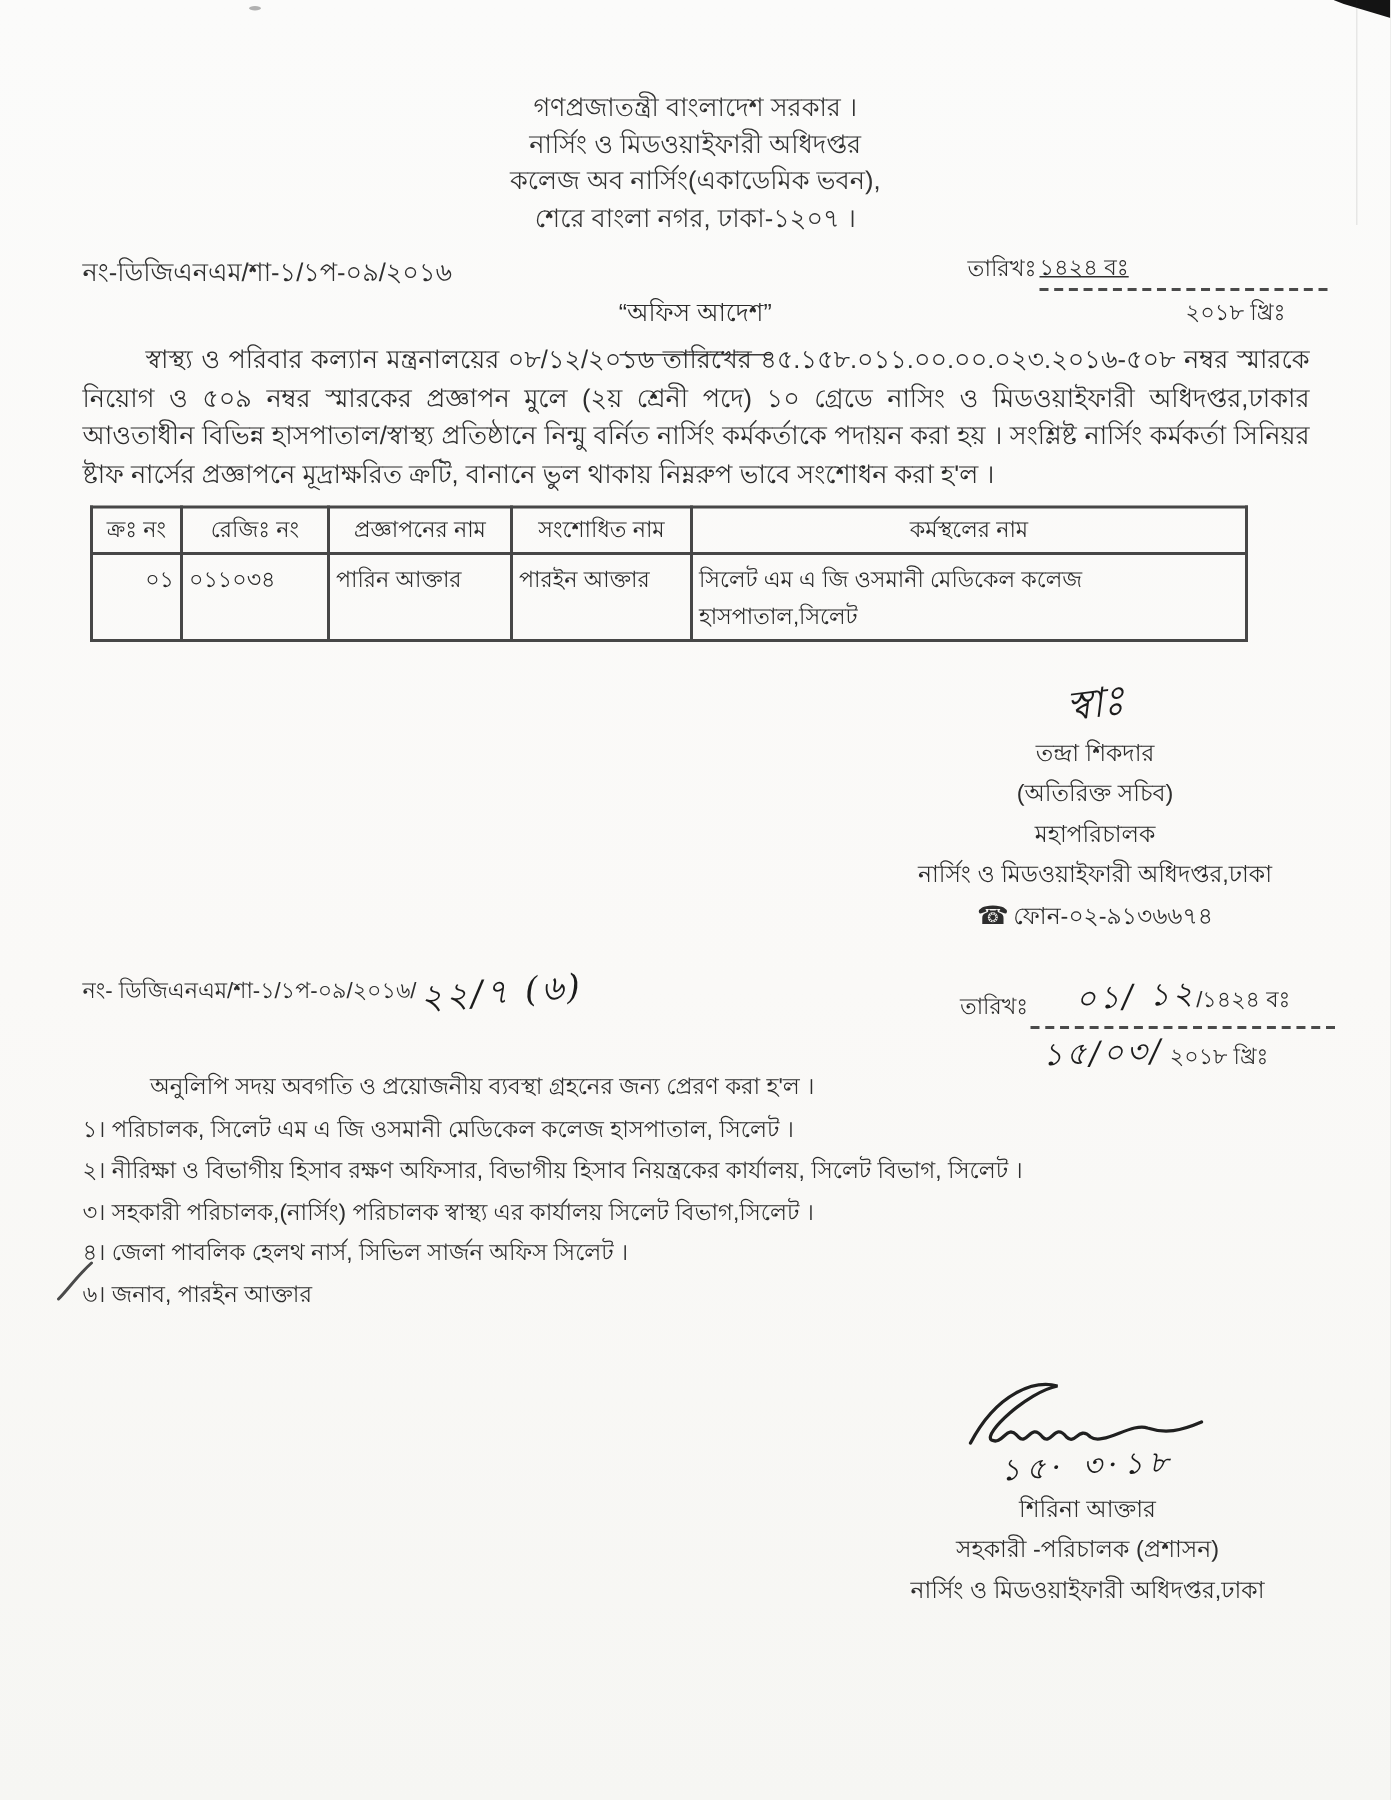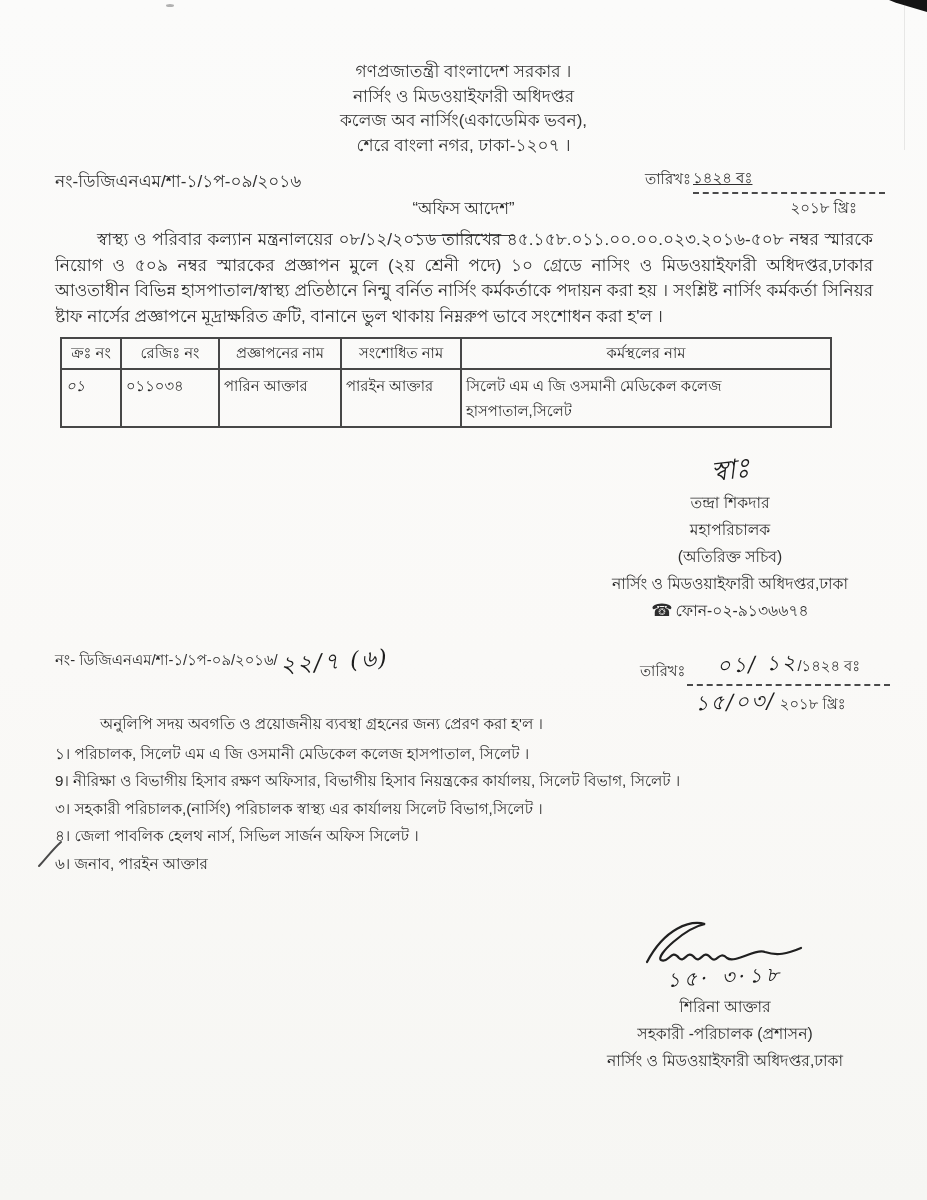--- a/index.html
+++ b/index.html
@@ -74,21 +74,21 @@
   .order-table col.c2 { width: 98px; }
   .order-table col.c3 { width: 122px; }
   .order-table col.c4 { width: 120px; }
   .order-table th, .order-table td {
     border: 2px solid #474747;
     font-weight: normal;
     padding: 2px 4px;
   }
   .order-table th { height: 28px; text-align: center; }
   .order-table td { height: 44px; vertical-align: top; padding-top: 4px; }
-  .order-table td.center { text-align: left; font-style: italic; }
+  .order-table td.center { text-align: right; }
 
   
   .sig-block { position: absolute; text-align: center; font-size: 15.6px; line-height: 27px; color: #2d2d2d; }
   .sig1 { top: 455px; left: 565px; width: 330px; }
   .hand {
     font-family: "DejaVu Serif", serif;
     font-style: italic; color: #1c1c1c;
   }
   .sig-mark {
     display: inline-block; font-size: 27px; line-height: 30px;
@@ -180,42 +180,42 @@
         <td>পারিন আক্তার</td>
         <td>পারইন আক্তার</td>
         <td>সিলেট এম এ জি ওসমানী মেডিকেল কলেজ হাসপাতাল,সিলেট</td>
       </tr>
     </tbody>
   </table>
 
   <div class="sig-block sig1">
     <span class="hand sig-mark">স্বাঃ</span>
     <div>তন্দ্রা শিকদার</div>
+    <div>(অতিরিক্ত সচিব)</div>
     <div>মহাপরিচালক</div>
-    <div>(অতিরিক্ত সচিব)</div>
     <div>নার্সিং ও মিডওয়াইফারী অধিদপ্তর,ঢাকা</div>
     <div class="phone-line"><span class="phone-icon">☎</span><span>ফোন-০২-৯১৩৬৬৭৪</span></div>
   </div>
 
   <div class="ref-bottom">
     <span>নং- ডিজিএনএম/শা-১/১প-০৯/২০১৬/</span><span class="hand dispatch-hand">২২/৭ (৬)</span>
   </div>
 
   <div class="date-bottom">
     <div class="row1">
       <span class="date-label">তারিখঃ</span>
       <span class="dash-box2"><span class="hand db-hand1">০১/ ১২</span><span>/১৪২৪ বঃ</span></span>
     </div>
     <div class="row2"><span class="hand db-hand2">১৫/০৩/</span> <span>২০১৮ খ্রিঃ</span></div>
   </div>
 
   <div class="dist-note">অনুলিপি সদয় অবগতি ও প্রয়োজনীয় ব্যবস্থা গ্রহনের জন্য প্রেরণ করা হ'ল ।</div>
   <div class="dist-list">
     <div>১। পরিচালক, সিলেট এম এ জি ওসমানী মেডিকেল কলেজ হাসপাতাল, সিলেট ।</div>
-    <div>9। নীরিক্ষা ও বিভাগীয় হিসাব রক্ষণ অফিসার, বিভাগীয় হিসাব নিয়ন্ত্রকের কার্যালয়, সিলেট বিভাগ, সিলেট ।</div>
+    <div>২। নীরিক্ষা ও বিভাগীয় হিসাব রক্ষণ অফিসার, বিভাগীয় হিসাব নিয়ন্ত্রকের কার্যালয়, সিলেট বিভাগ, সিলেট ।</div>
     <div>৩। সহকারী পরিচালক,(নার্সিং) পরিচালক স্বাস্থ্য এর কার্যালয় সিলেট বিভাগ,সিলেট ।</div>
     <div>৪। জেলা পাবলিক হেলথ নার্স, সিভিল সার্জন অফিস সিলেট ।</div>
     <div>৬। জনাব, পারইন আক্তার</div>
   </div>
 
   <svg class="tick" width="28" height="30" viewBox="0 0 28 30">
     <path d="M3 26 C 9 20, 16 10, 25 2" stroke="#4a4a4a" stroke-width="2" fill="none" stroke-linecap="round"></path>
   </svg>
 
   <div class="sig-block sig2">

